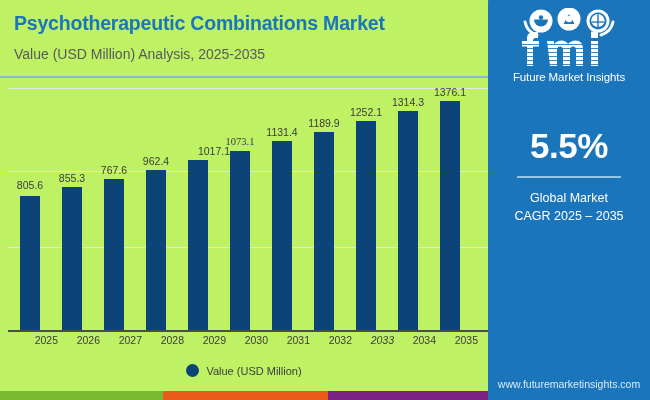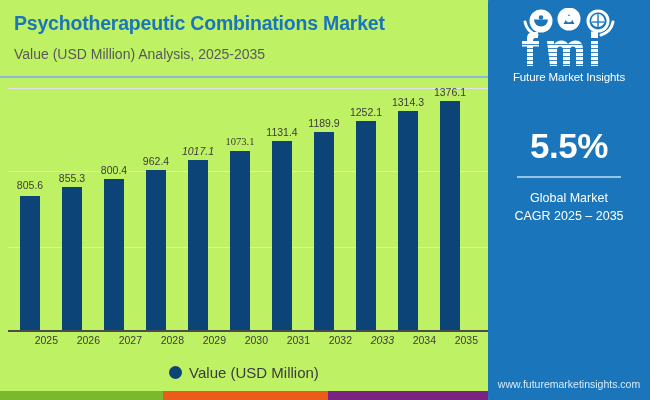--- a/index.html
+++ b/index.html
@@ -47,21 +47,21 @@
   .xtick {
     position:absolute; width:56px; text-align:right;
     font-size:10.5px; color:#3b3b3b;
   }
 
   #legend {
     position:absolute; left:0; top:364px; width:488px;
     display:flex; align-items:center; justify-content:center; gap:7px;
   }
   #legend-dot { width:13px; height:13px; border-radius:50%; background:#0c4478; }
-  #legend-label { font-size:15px; color:#3b3b3b; }
+  #legend-label { font-size:11px; color:#3b3b3b; }
 
   
   #strip { position:absolute; left:0; bottom:0; width:488px; height:9px; display:flex; }
   #strip-green  { width:163px; height:9px; background:#7ab92d; }
   #strip-orange { width:165px; height:9px; background:#ea5b1c; }
   #strip-purple { width:160px; height:9px; background:#7b2382; }
 
   
   #right {
     position:absolute; left:488px; top:0; width:162px; height:400px;
@@ -121,23 +121,23 @@
           <div class="bar" title="2030: 1073.1" style="left: 230px; height: 178.85px; background: rgb(12, 68, 120);"></div>
           <div class="bar" title="2031: 1131.4" style="left: 272px; height: 188.567px; background: rgb(12, 68, 120);"></div>
           <div class="bar" title="2032: 1189.9" style="left: 314px; height: 198.317px; background: rgb(12, 68, 120);"></div>
           <div class="bar" title="2033: 1252.1" style="left: 356px; height: 208.683px; background: rgb(12, 68, 120);"></div>
           <div class="bar" title="2034: 1314.3" style="left: 398px; height: 219.05px; background: rgb(12, 68, 120);"></div>
           <div class="bar" title="2035: 1376.1" style="left: 440px; height: 229.35px; background: rgb(12, 68, 120);"></div>
         </div>
       <div id="barlabels">
           <div class="barlabel" style="left: 2px; top: 101px;">805.6</div>
           <div class="barlabel" style="left: 44px; top: 94.45px;">855.3</div>
-          <div class="barlabel" style="left: 86px; top: 85.65px;">800.4</div>
+          <div class="barlabel" style="left: 86px; top: 85.65px;">767.6</div>
           <div class="barlabel" style="left: 128px; top: 76.6px;">962.4</div>
-          <div class="barlabel" style="left: 170px; top: 67.4833px; font-style: italic;">1017.1</div>
+          <div class="barlabel" style="left: 186px; top: 67.4833px;">1017.1</div>
           <div class="barlabel" style="left: 212px; top: 58.15px; font-family: Liberation Serif, serif;">1073.1</div>
           <div class="barlabel" style="left: 254px; top: 48.4333px;">1131.4</div>
           <div class="barlabel" style="left: 296px; top: 38.6833px;">1189.9</div>
           <div class="barlabel" style="left: 338px; top: 28.3167px;">1252.1</div>
           <div class="barlabel" style="left: 380px; top: 17.95px;">1314.3</div>
           <div class="barlabel" style="left: 422px; top: 7.65px;">1376.1</div>
         </div>
     </div>
 
     <div id="xaxis">

